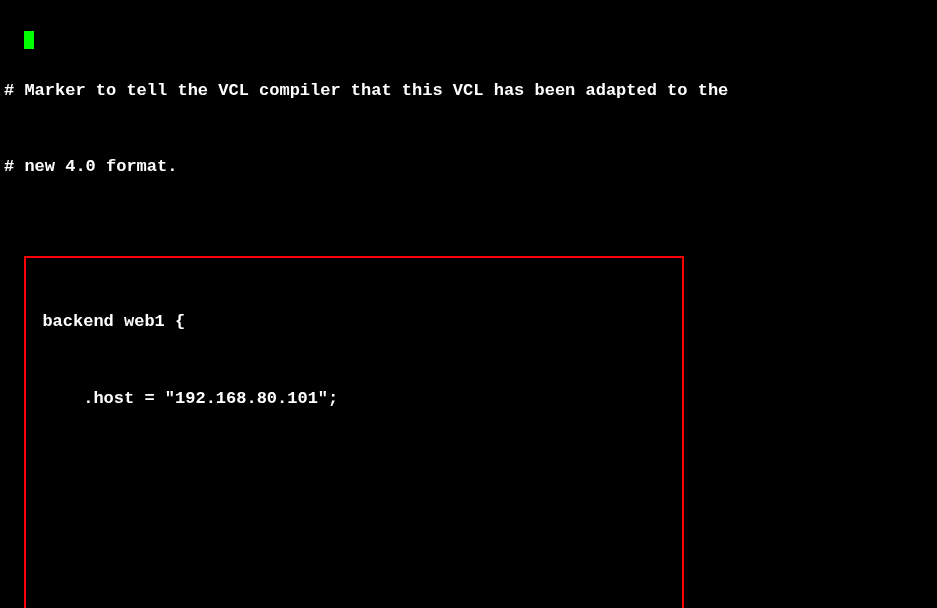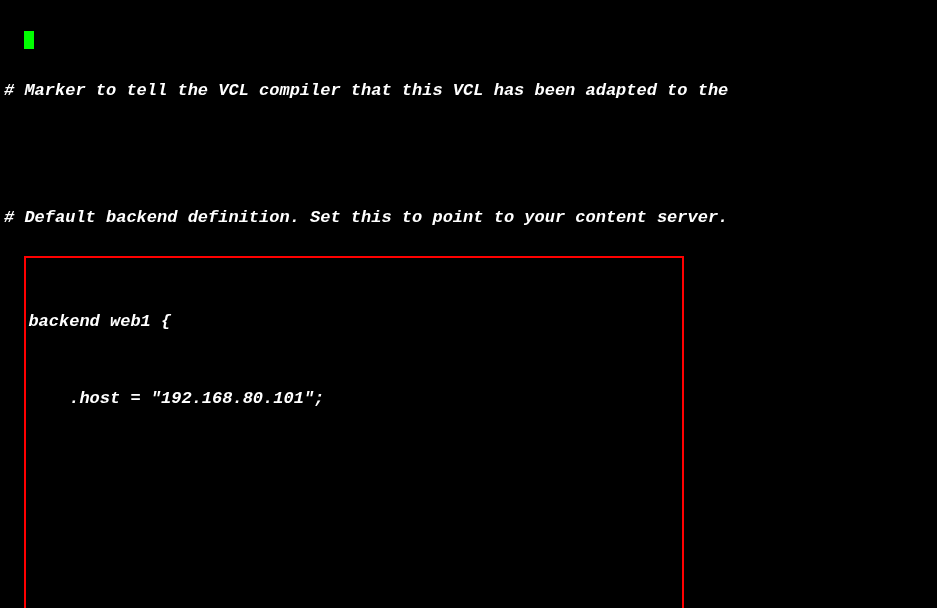--- a/index.html
+++ b/index.html
@@ -26,41 +26,40 @@
     .cursor {
       display: inline-block;
       width: 10px;
       height: 18px;
       background-color: #00ff00;
       vertical-align: text-bottom;
     }
     .code-line {
       display: block;
       white-space: pre;
-      font-style: italic;
     }
     .highlight-box {
       border: 2px solid #ff0000;
       padding: 0;
       margin: 0;
       display: inline-block;
       width: 660px;
     }
     .highlight-box .code-line {
-      padding-left: 2px;
+      padding-left: 16px;
     }
   </style>
 </head>
 <body>
 
 <div class="terminal">
   <span class="cursor"></span>
   <span class="code-line"># Marker to tell the VCL compiler that this VCL has been adapted to the</span>
+  <span class="code-line"># new 4.0 format.</span>
   <span class="code-line"></span>
-  <span class="code-line"># Default backend definition. Set this to point to your content server.</span>
   <div class="highlight-box">
     <span class="code-line">backend web1 {</span>
     <span class="code-line">    .host = "192.168.80.101";</span>
     
     
     
     
     
     
     <span class="code-line"></span>

